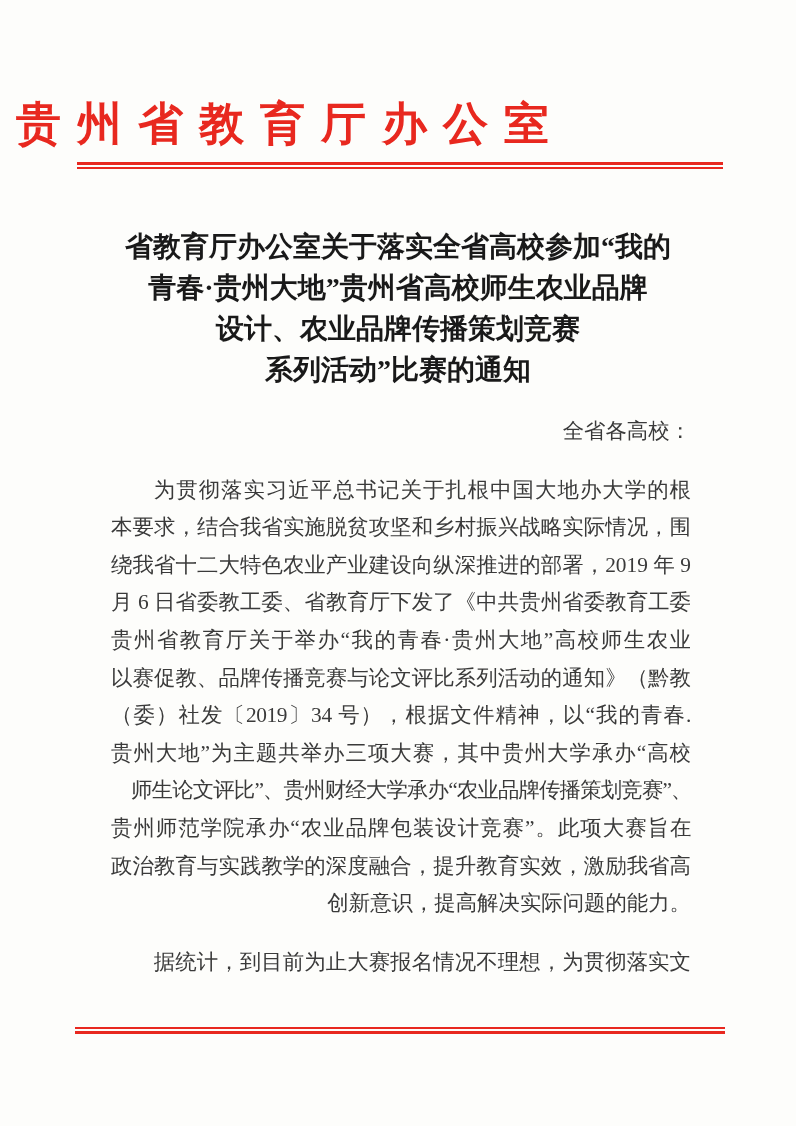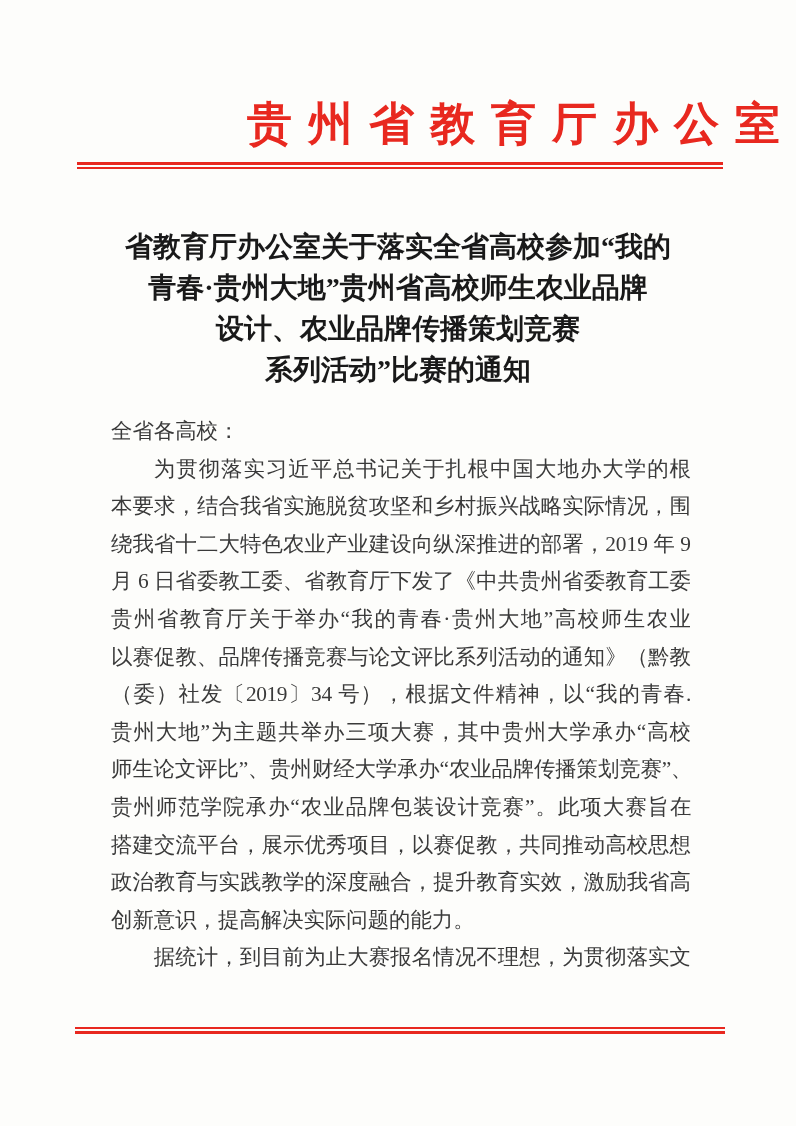--- a/index.html
+++ b/index.html
@@ -12,21 +12,21 @@
     overflow: hidden;
     font-family: "Liberation Serif", serif;
   }
 
   
   .org-name {
     position: absolute;
     top: 94px;
     left: 0;
     width: 100%;
-    text-align: right;
+    text-align: left;
     font-size: 45px;
     font-weight: bold;
     color: var(--red, #e8281f);
     letter-spacing: 16px;
     text-indent: 16px;
     white-space: nowrap;
   }
 
   .rule {
     position: absolute;
@@ -68,24 +68,25 @@
     top: 413px;
     left: 111px;
     width: 580px;
     font-size: 21.4px;
     color: #3a3a3a;
   }
   .b-line {
     line-height: 37.6px;
     height: 37.6px;
     overflow: visible;
+    text-align: right;
   }
   .fj { text-align: justify; text-align-last: justify; }
-  .ind { text-indent: 2em; }
-  .tight  { letter-spacing: -1.5px; }
+  .ind { text-indent: 2em; margin-top: 21px; }
+  .tight  { letter-spacing: -1.5px; margin-left: 20px; }
   .tight2 { letter-spacing: -0.4px; }
 </style>
 </head>
 <body>
 
 <div class="page">
 
   <div class="org-name">贵州省教育厅办公室</div>
 
   <div class="rule rule-top"></div>
@@ -102,21 +103,20 @@
     <div class="b-line fj ind">为贯彻落实习近平总书记关于扎根中国大地办大学的根</div>
     <div class="b-line fj">本要求，结合我省实施脱贫攻坚和乡村振兴战略实际情况，围</div>
     <div class="b-line fj">绕我省十二大特色农业产业建设向纵深推进的部署，2019 年 9</div>
     <div class="b-line fj">月 6 日省委教工委、省教育厅下发了《中共贵州省委教育工委</div>
     <div class="b-line fj">贵州省教育厅关于举办“我的青春·贵州大地”高校师生农业</div>
     <div class="b-line fj">以赛促教、品牌传播竞赛与论文评比系列活动的通知》（黔教</div>
     <div class="b-line fj tight2">（委）社发〔2019〕34 号），根据文件精神，以“我的青春.</div>
     <div class="b-line fj">贵州大地”为主题共举办三项大赛，其中贵州大学承办“高校</div>
     <div class="b-line fj tight">师生论文评比”、贵州财经大学承办“农业品牌传播策划竞赛”、</div>
     <div class="b-line fj tight2">贵州师范学院承办“农业品牌包装设计竞赛”。此项大赛旨在</div>
-    <div class="b-line fj">搭建交流平台，展示优秀项目，以赛促教，共同推动高校思想</div>
     <div class="b-line fj">政治教育与实践教学的深度融合，提升教育实效，激励我省高</div>
     <div class="b-line">创新意识，提高解决实际问题的能力。</div>
     <div class="b-line fj ind">据统计，到目前为止大赛报名情况不理想，为贯彻落实文</div>
   </div>
 
   <div class="rule rule-bottom"></div>
 
 </div>
 
 </body></html>

